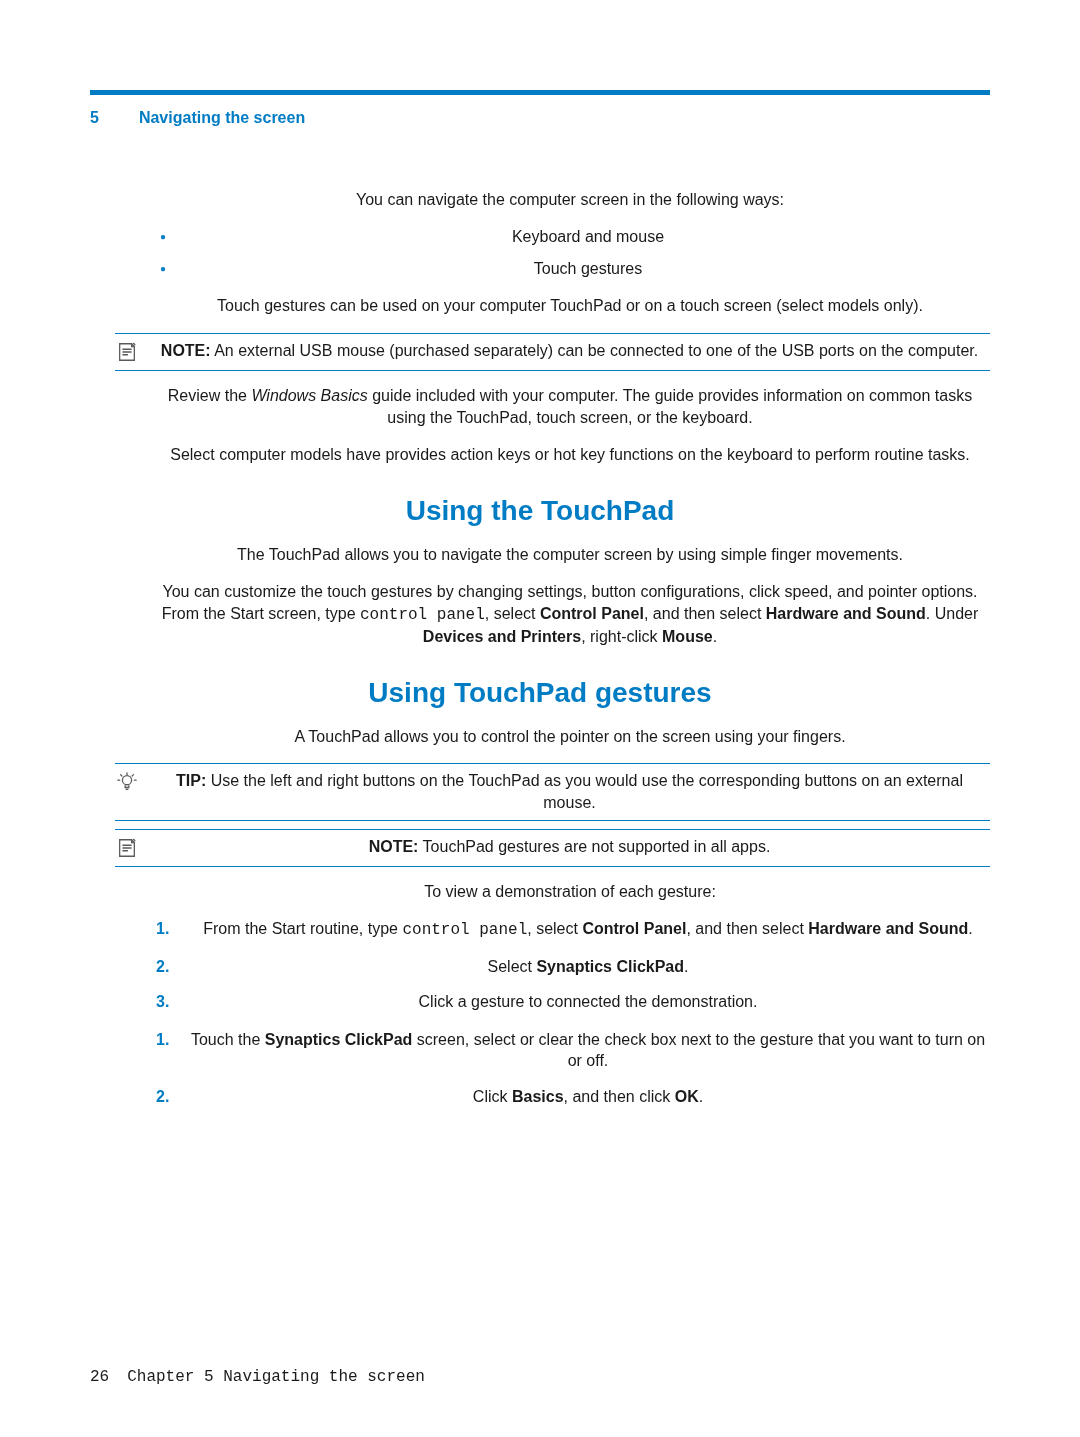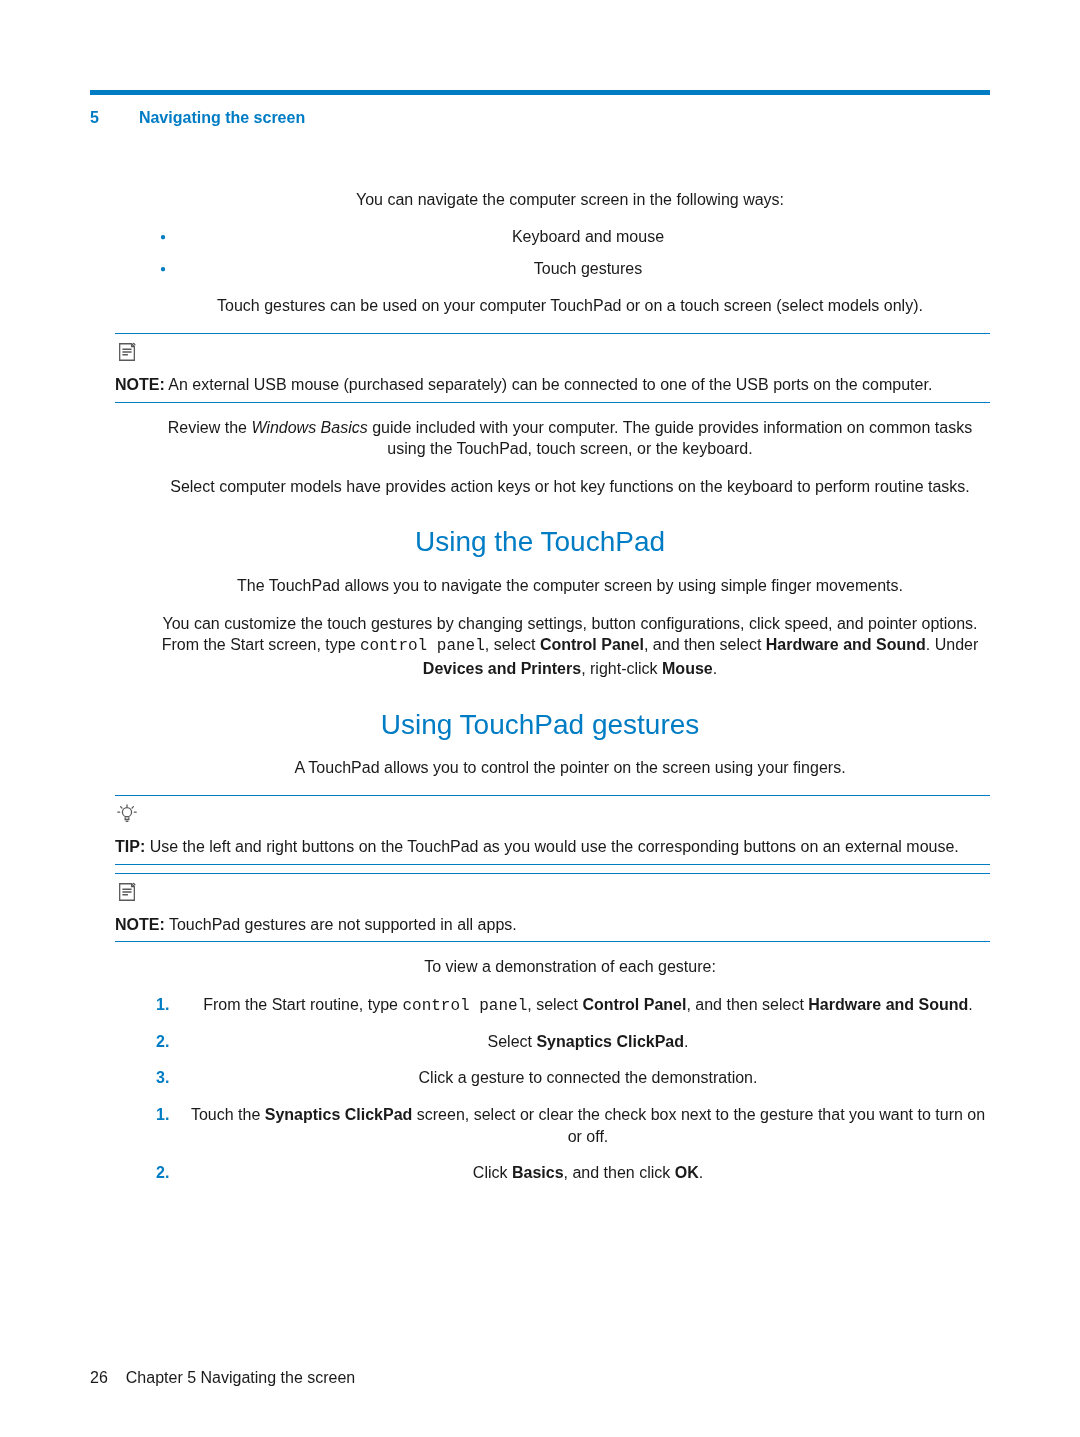--- a/index.html
+++ b/index.html
@@ -56,34 +56,33 @@
     top: 4px;
   }
   .callout {
     border-top: 1.5px solid var(--hp-blue);
     border-bottom: 1.5px solid var(--hp-blue);
     padding: 6px 0 6px 0;
     margin: 4px 0 14px -35px;
     display: flex;
     gap: 10px;
     align-items: flex-start;
-    flex-direction: column;
   }
   .callout-icon {
     width: 24px; height: 24px;
     flex: 0 0 24px;
     display: flex; align-items: center; justify-content: center;
   }
   .callout-icon svg { width: 22px; height: 22px; stroke: #5a5a5a; fill: none; stroke-width: 1.4; }
   .callout-body { flex: 1; }
   .callout-label { font-weight: 700; }
   .section-heading {
     color: var(--hp-blue);
     font-size: 28px;
-    font-weight: 400;
+    font-weight: 700;
     margin: 26px 0 14px -60px;
   }
   .mono { font-family: "Courier New", Courier, monospace; }
   b { font-weight: 700; }
   .ordered {
     list-style: none;
     padding: 0;
     margin: 0 0 16px 0;
     counter-reset: ol;
   }
@@ -100,20 +99,21 @@
     color: var(--hp-blue);
     font-weight: 700;
   }
   .footer {
     position: absolute;
     left: 90px;
     bottom: 48px;
     font-size: 16px;
     display: flex;
     gap: 18px;
+    font-family: Liberation Mono, monospace;
   }
 </style>
 </head>
 <body>
 
 <div class="page">
   <div class="chapter-rule"></div>
   <div class="chapter-heading">
     <span>5</span>
     <span>Navigating the screen</span>

